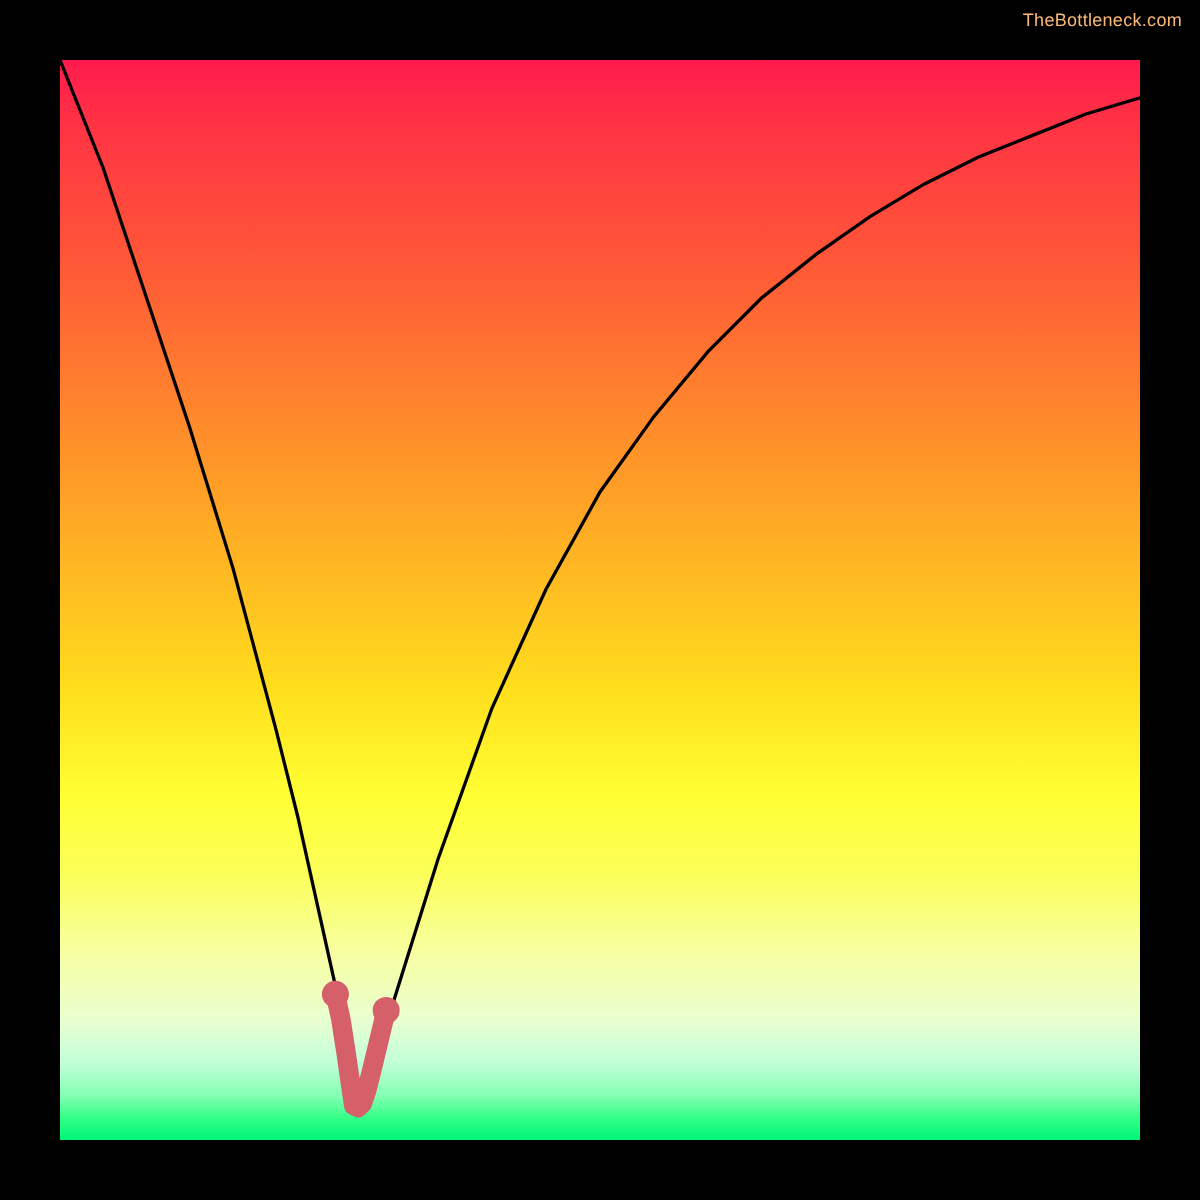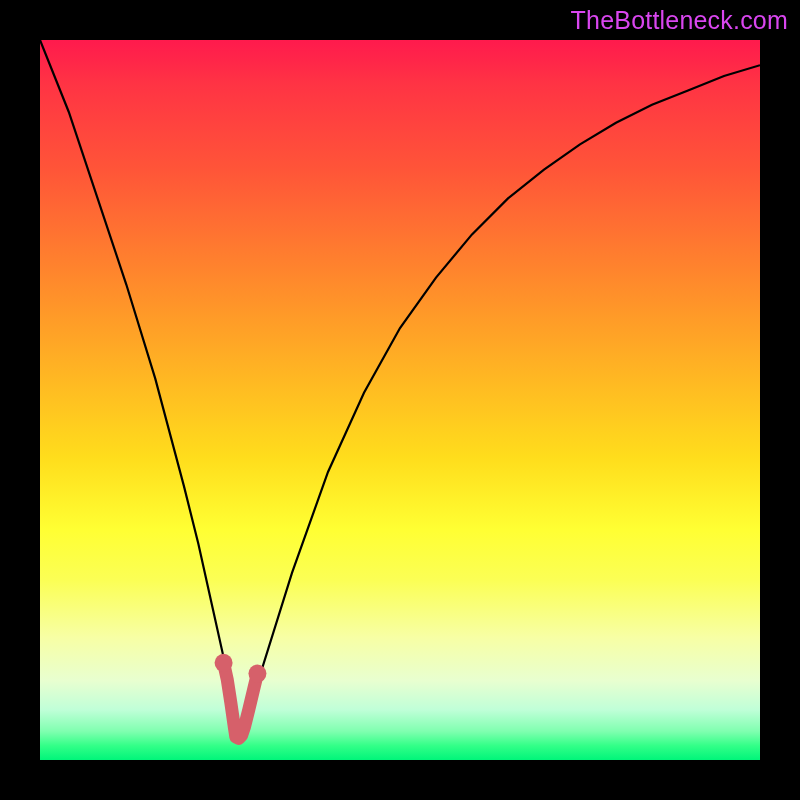--- a/index.html
+++ b/index.html
@@ -32,22 +32,22 @@
       #80ffb0 96%,
       #33ff88 98%,
       #00f57a 100%
     );
   }
   .watermark {
     position: absolute;
     top: 6px;
     right: 12px;
     font-family: Arial, Helvetica, sans-serif;
-    font-size: 25px;
-    color: #d946ef;
+    font-size: 12px;
+    color: #fdba74;
     letter-spacing: 0.2px;
   }
   svg.curves {
     position: absolute;
     left: 0;
     top: 0;
     width: 100%;
     height: 100%;
   }
 </style>

